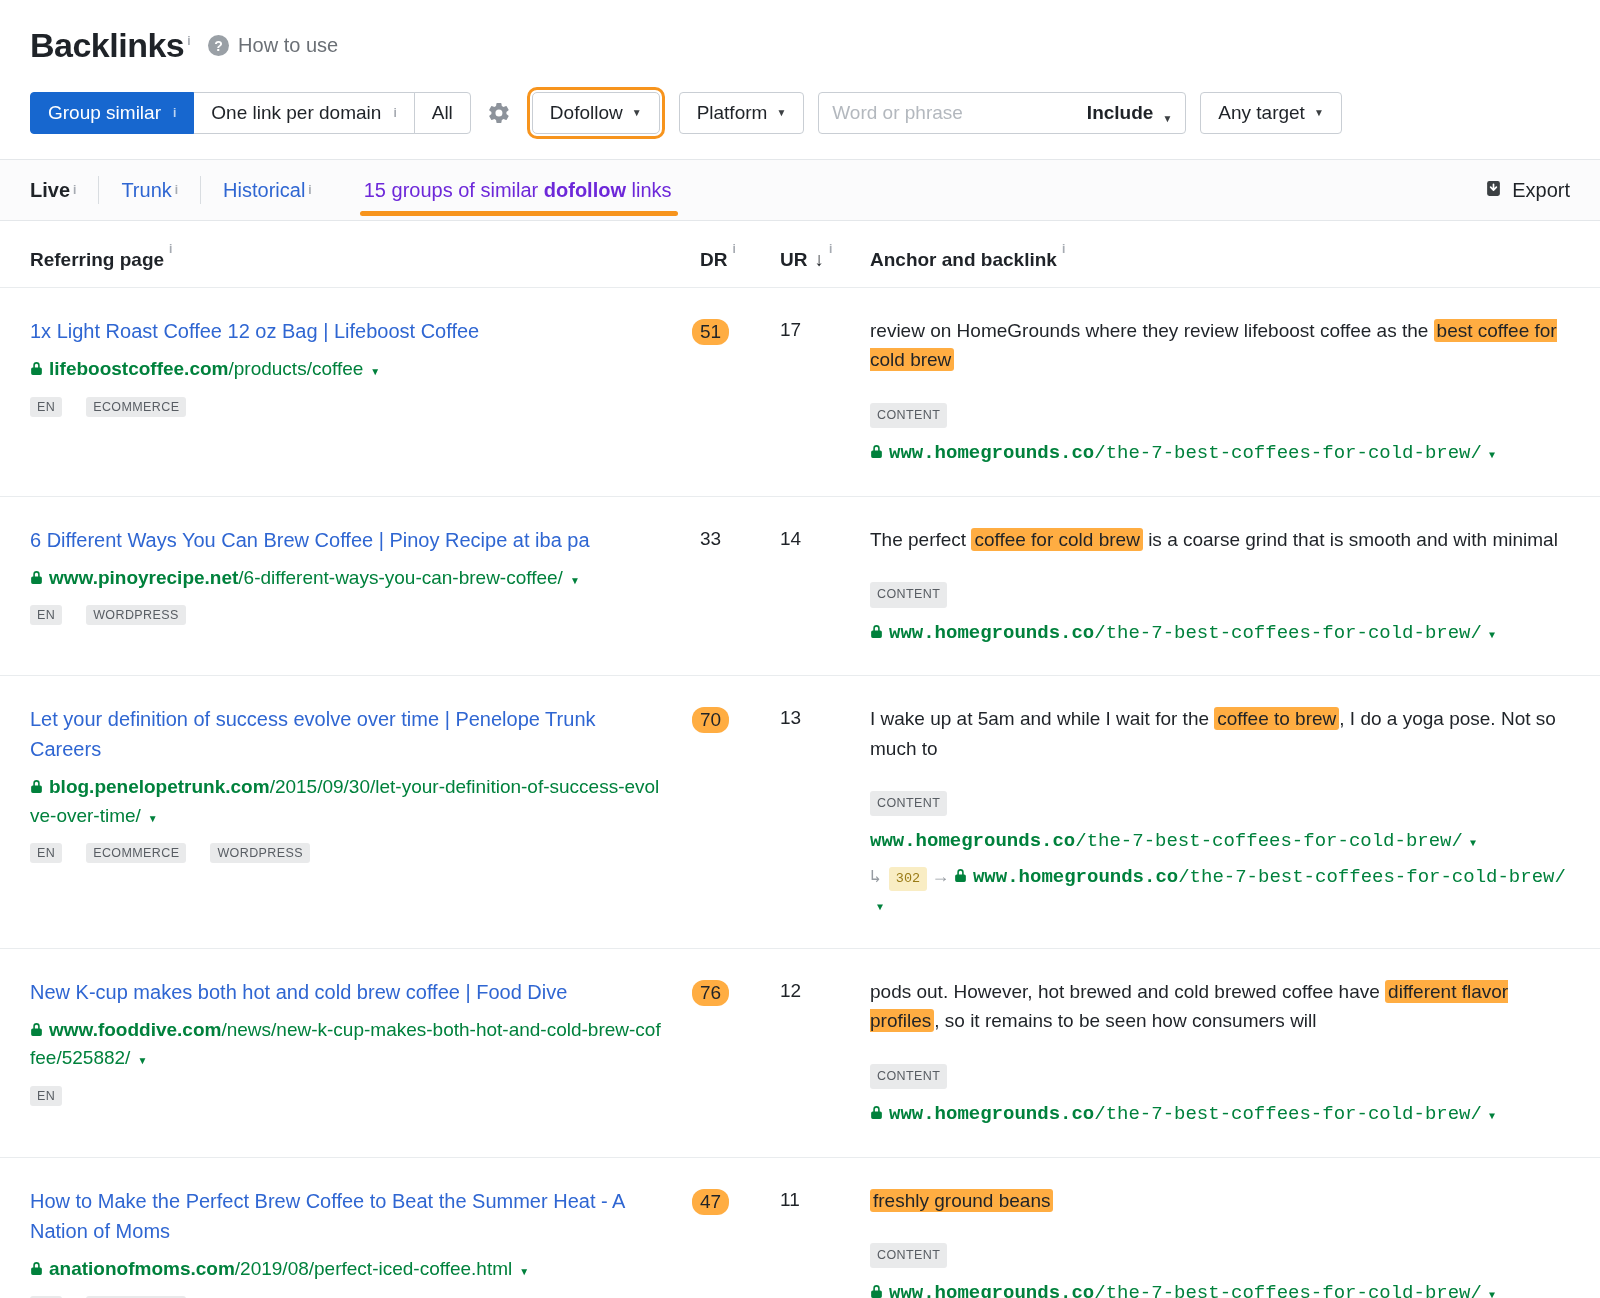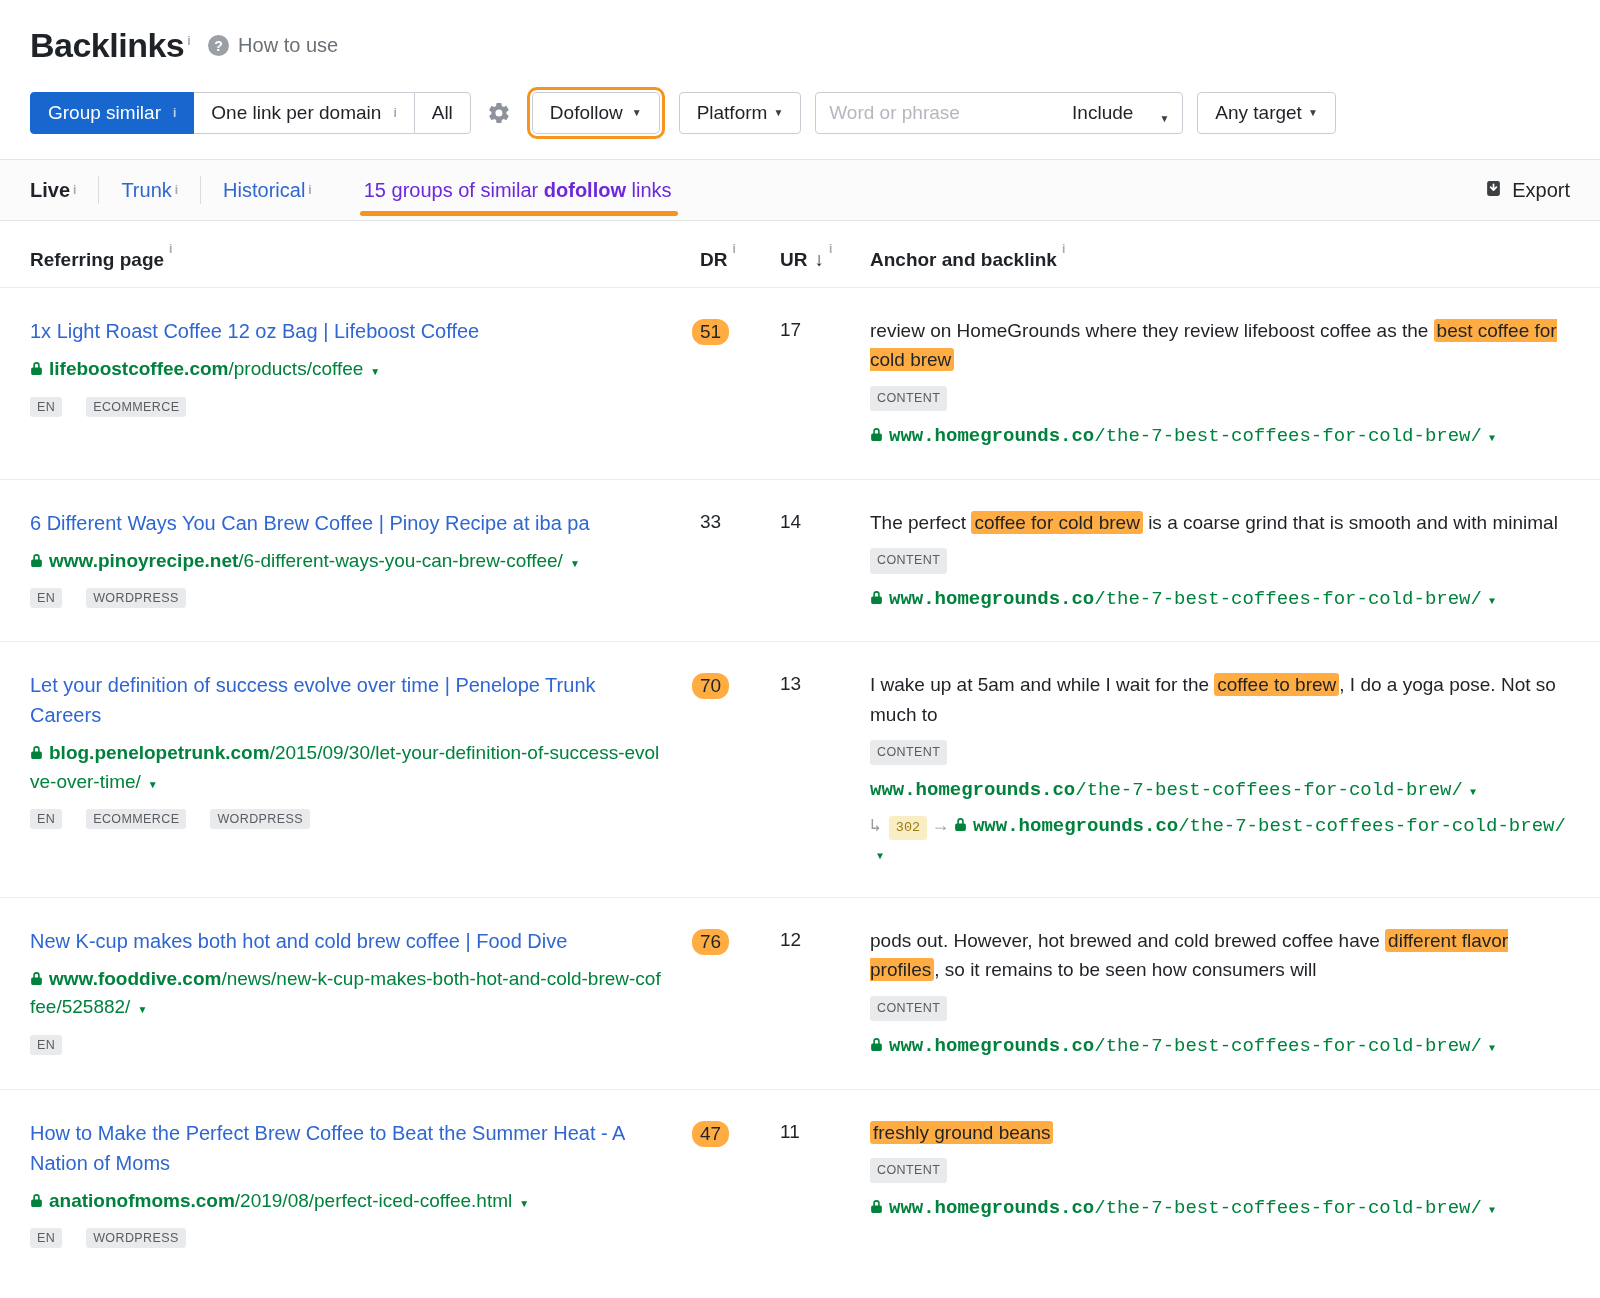--- a/index.html
+++ b/index.html
@@ -29,34 +29,34 @@
   .btn {
     height:42px; padding:0 17px; border:1px solid #c9ced4; background:#fff;
     font-size:19px; color:#1f2328; display:inline-flex; align-items:center; gap:9px;
     font-family:inherit; cursor:pointer; white-space:nowrap;
   }
   .seg { display:flex; }
   .seg .btn { border-radius:0; margin-left:-1px; }
   .seg .btn:first-child { border-radius:4px 0 0 4px; margin-left:0; }
   .seg .btn:last-child { border-radius:0 4px 4px 0; }
   .seg .btn.seg-active { background:#1767cf; border-color:#1767cf; color:#fff; position:relative; z-index:1; }
-  .btn.rounded { border-radius:4px;gap:6px; }
+  .btn.rounded { border-radius:4px; }
   .caret { font-size:10px; color:#3c4043; line-height:1; }
   .gear { display:inline-flex; align-items:center; cursor:pointer; margin:0 2px; }
   .annot { border:3px solid #f7941d; border-radius:10px; padding:2px; background:#fff; }
   .annot .btn { border-radius:5px; }
   .searchbox {
     width:368px; height:42px; border:1px solid #c9ced4; border-radius:4px;
     display:flex; align-items:center; padding:0 13px; background:#fff;
   }
   .searchbox input {
     flex:1; border:none; outline:none; font-size:19px; font-family:inherit; color:#1f2328; min-width:0;
   }
   .searchbox input::placeholder { color:#b3b8be; }
-  .includebtn { border:none; background:none; font-size:19px; color:#1f2328; display:inline-flex; align-items:flex-end; gap:26px; font-family:inherit; cursor:pointer; }
+  .includebtn { border:none; background:none; font-size:19px; color:#1f2328; display:inline-flex; align-items:flex-end; gap:9px; font-family:inherit; cursor:pointer;font-weight:bold; }
 
   
   .tabsrow {
     display:flex; align-items:center; height:62px; padding:0 30px;
     background:#fbfbfc; border-top:1px solid #e4e7ea; border-bottom:1px solid #e4e7ea;
   }
   .tab {
     font-size:20px; color:#2f66d2; padding:0 22px; height:28px;
     display:inline-flex; align-items:center; cursor:pointer; border-right:1px solid #d9dde1;justify-content:flex-end;
   }
@@ -92,21 +92,21 @@
   .badges { margin-top:13px; display:flex; gap:24px; flex-wrap:wrap; }
   .chip {
     background:#e9eaeb; color:#585d63; font-size:12.5px; letter-spacing:.4px;
     padding:3px 7px; border-radius:3px; display:inline-block; white-space:nowrap;
   }
   .drcell, .urcell { padding-top:3px; }
   .drval { display:inline-block; }
   .drval.hl-badge { background:#ffad42; border-radius:12px; padding:2px 8px; margin-left:-8px; }
   .anchorcell { line-height:1.55; }
   .hl { background:#ffad42; border-radius:3px; padding:1px 3px; }
-  .contentchip { margin:11px 0 2px; }
+  .contentchip { margin:28px 0 2px; }
   .backlinks { margin-top:9px;font-family:Liberation Mono, monospace; }
   .backlink { margin-top:7px; }
   .backlink.redirected { padding-left:0; }
   .redir-turn, .redir-arrow { color:#979ca2; margin-right:8px; font-size:18px; }
   .code-chip {
     background:#f9edc4; color:#9a7b16; font-size:13.5px; padding:2px 7px;
     border-radius:3px; margin-right:8px; display:inline-block;
   }
 </style>
 </head>

